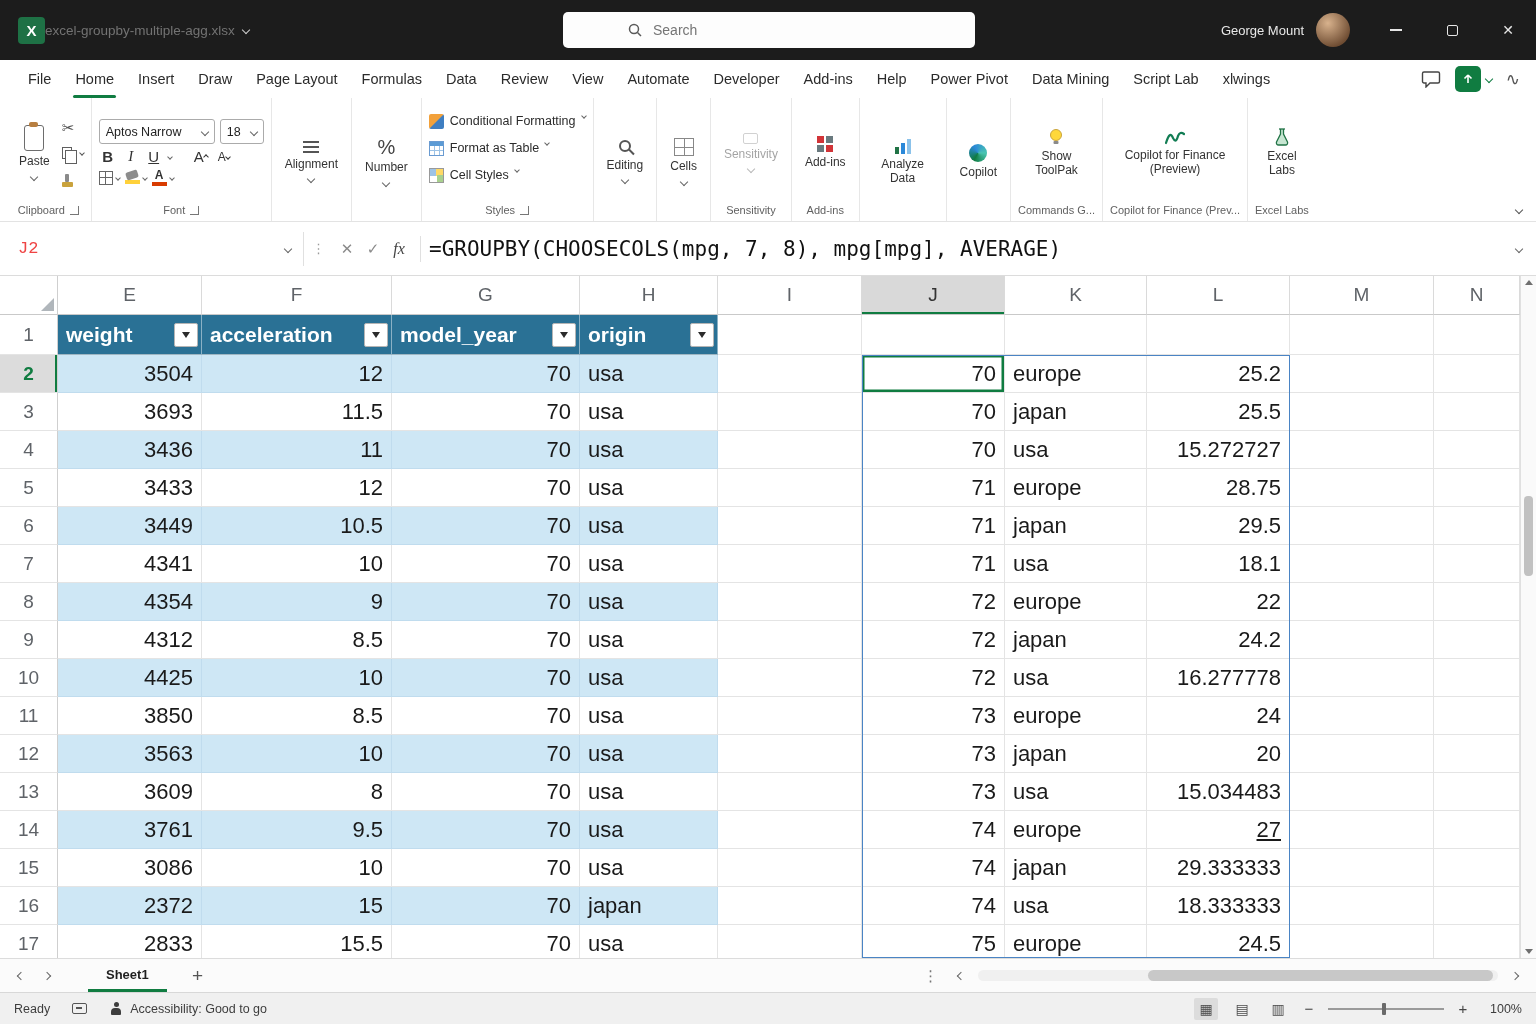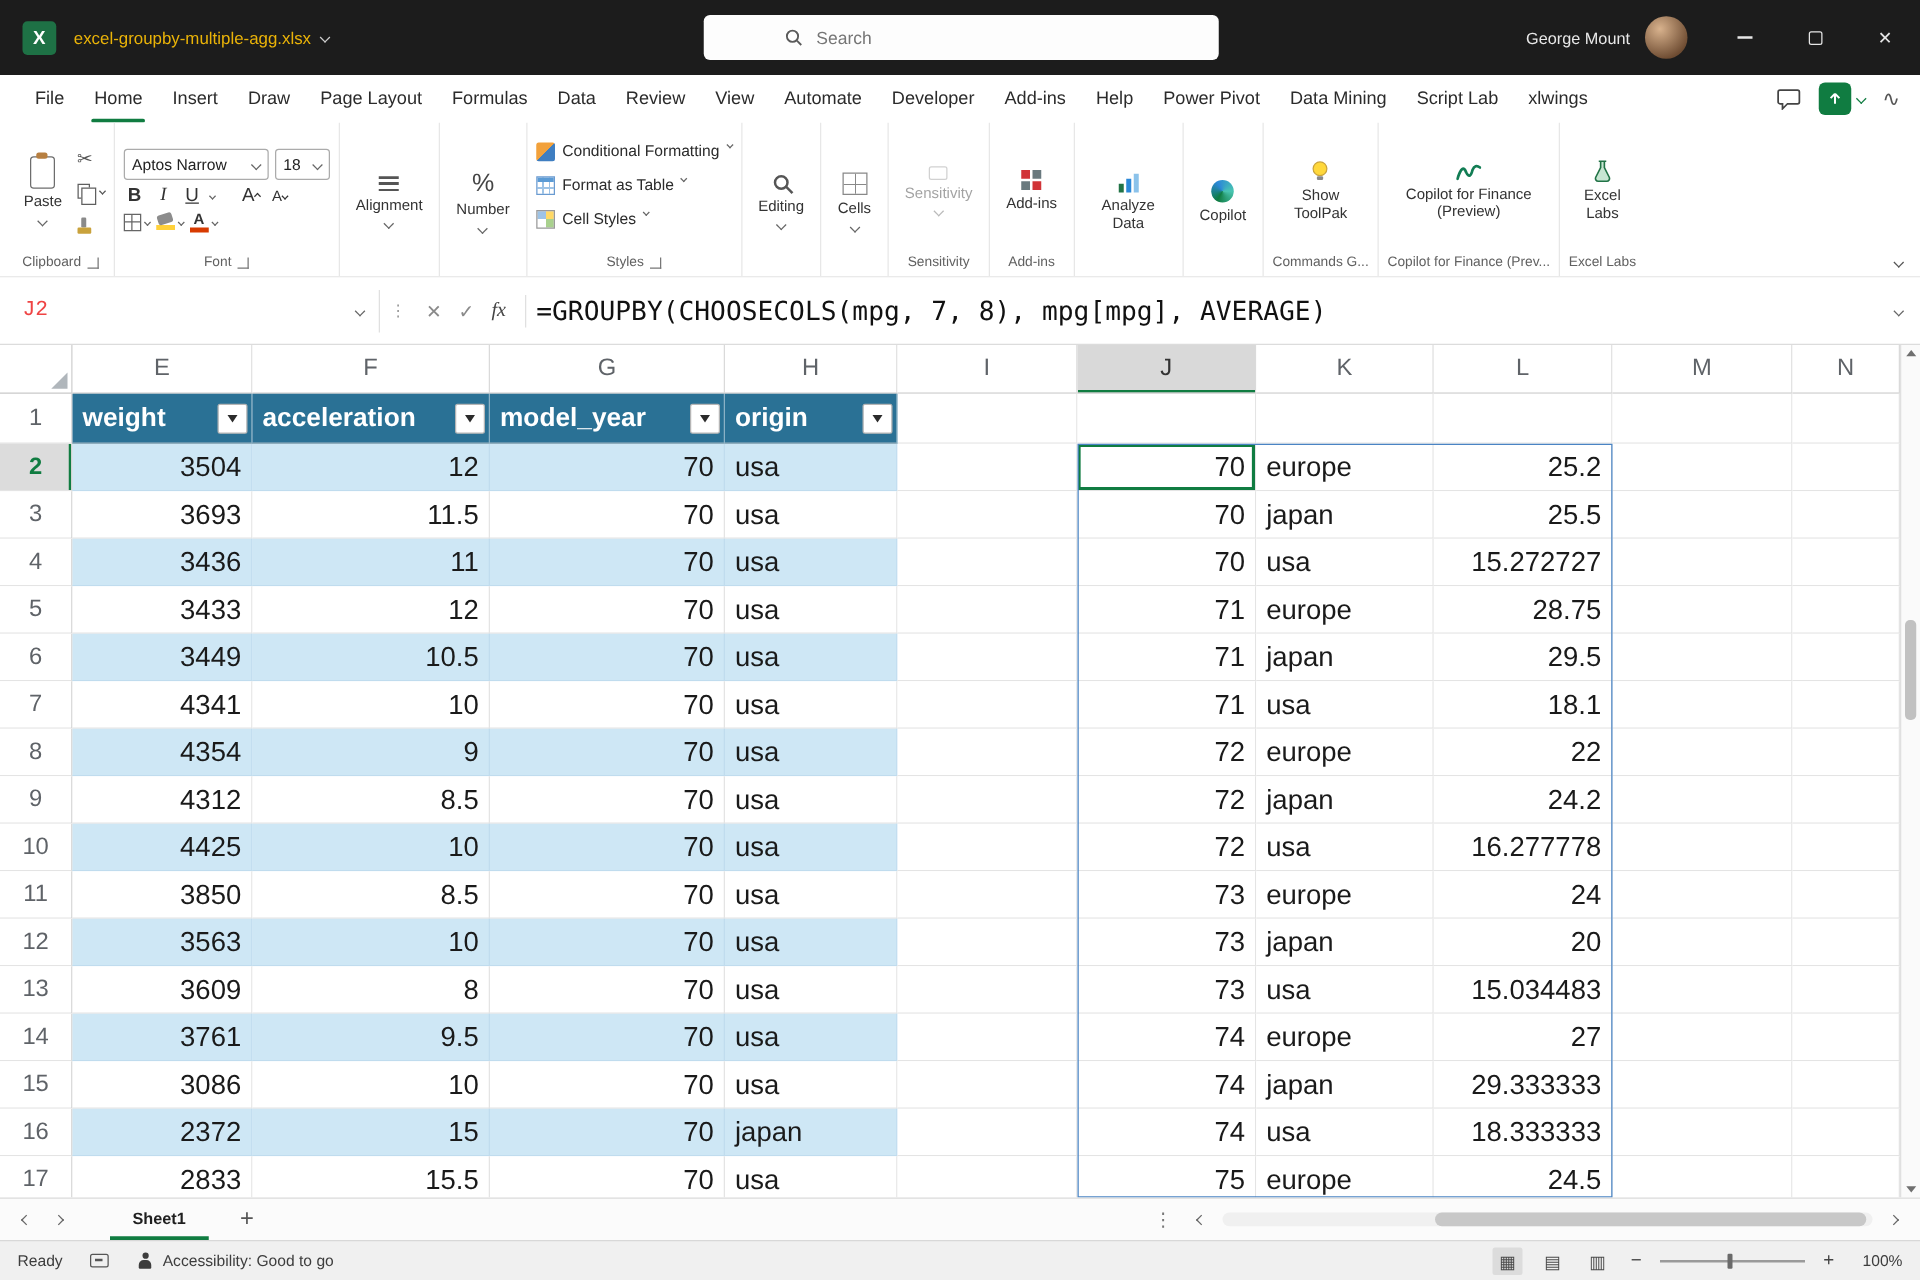--- a/index.html
+++ b/index.html
@@ -11,21 +11,21 @@
   .cv.up{transform:rotate(-135deg)}
   .cv.left{transform:rotate(135deg)}
   .cv.right{transform:rotate(-45deg)}
   .cv.tiny{width:4px;height:4px;border-width:1.2px}
   .tri-u{width:0;height:0;border-left:4px solid transparent;border-right:4px solid transparent;border-bottom:5px solid #6f6f6f}
   .tri-d{width:0;height:0;border-left:4px solid transparent;border-right:4px solid transparent;border-top:5px solid #6f6f6f}
 
   
   .titlebar{position:absolute;top:0;left:0;right:0;height:60px;background:var(--titlebar-bg,#1c1c1c);display:flex;align-items:center;color:#eee;}
   .excel-logo{width:27px;height:27px;margin-left:18px;background:#1e7145;border-radius:4px;display:flex;align-items:center;justify-content:center;font-weight:bold;font-size:15px;color:#fff;flex:none}
-  .tb-file{display:flex;align-items:center;gap:8px;margin-left:14px;font-size:13.5px;color:#eab308;cursor:default}
+  .tb-file{display:flex;align-items:center;gap:8px;font-size:13.5px;color:#737373;cursor:default}
   .tb-file .cv{color:#cfcfcf}
   .tb-search{position:absolute;left:563px;top:12px;width:412px;height:36px;background:#fdfdfd;border-radius:5px;display:flex;align-items:center;padding-left:64px;gap:10px}
   .tb-search input{border:none;outline:none;background:transparent;font-size:14px;color:#5a5a5a;font-family:"Liberation Sans",sans-serif;width:250px}
   .tb-right{margin-left:auto;display:flex;align-items:center;height:100%}
   .tb-user{font-size:13px;color:#e8e8e8;margin-right:12px}
   .tb-avatar{width:34px;height:34px;border-radius:50%;background:radial-gradient(circle at 35% 30%,#d8b28d,#6e4c32 75%);margin-right:18px;flex:none}
   .wbtn{width:56px;height:100%;display:flex;align-items:center;justify-content:center;color:#e6e6e6;font-size:14px}
   .wminus{width:12px;height:1.5px;background:#e6e6e6}
   .wmax{width:11px;height:11px;border:1.3px solid #e6e6e6;border-radius:2px}
 
@@ -686,21 +686,21 @@
         </div>
         <div class="grow">
           <div class="gut">14</div>
           <div class="cell band ar" style="width: 144px;">3761</div>
           <div class="cell band ar" style="width: 190px;">9.5</div>
           <div class="cell band ar" style="width: 188px;">70</div>
           <div class="cell band al" style="width: 138px;">usa</div>
           <div class="cell" style="width: 144px;"></div>
           <div class="cell ar" style="width: 143px;">74</div>
           <div class="cell al" style="width: 142px;">europe</div>
-          <div class="cell ar" style="width: 143px;">27</div>
+          <div class="cell ar" style="width: 143px; text-decoration: underline;">27</div>
           <div class="cell" style="width: 144px;"></div>
           <div class="cell" style="width: 86px;"></div>
         </div>
         <div class="grow">
           <div class="gut">15</div>
           <div class="cell ar" style="width: 144px;">3086</div>
           <div class="cell ar" style="width: 190px;">10</div>
           <div class="cell ar" style="width: 188px;">70</div>
           <div class="cell al" style="width: 138px;">usa</div>
           <div class="cell" style="width: 144px;"></div>

